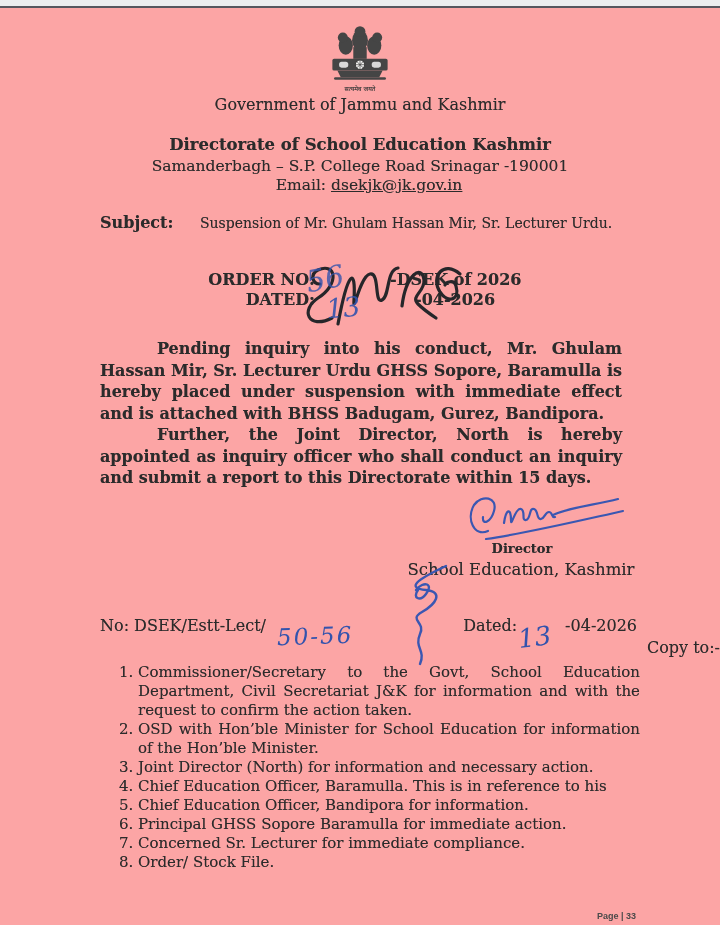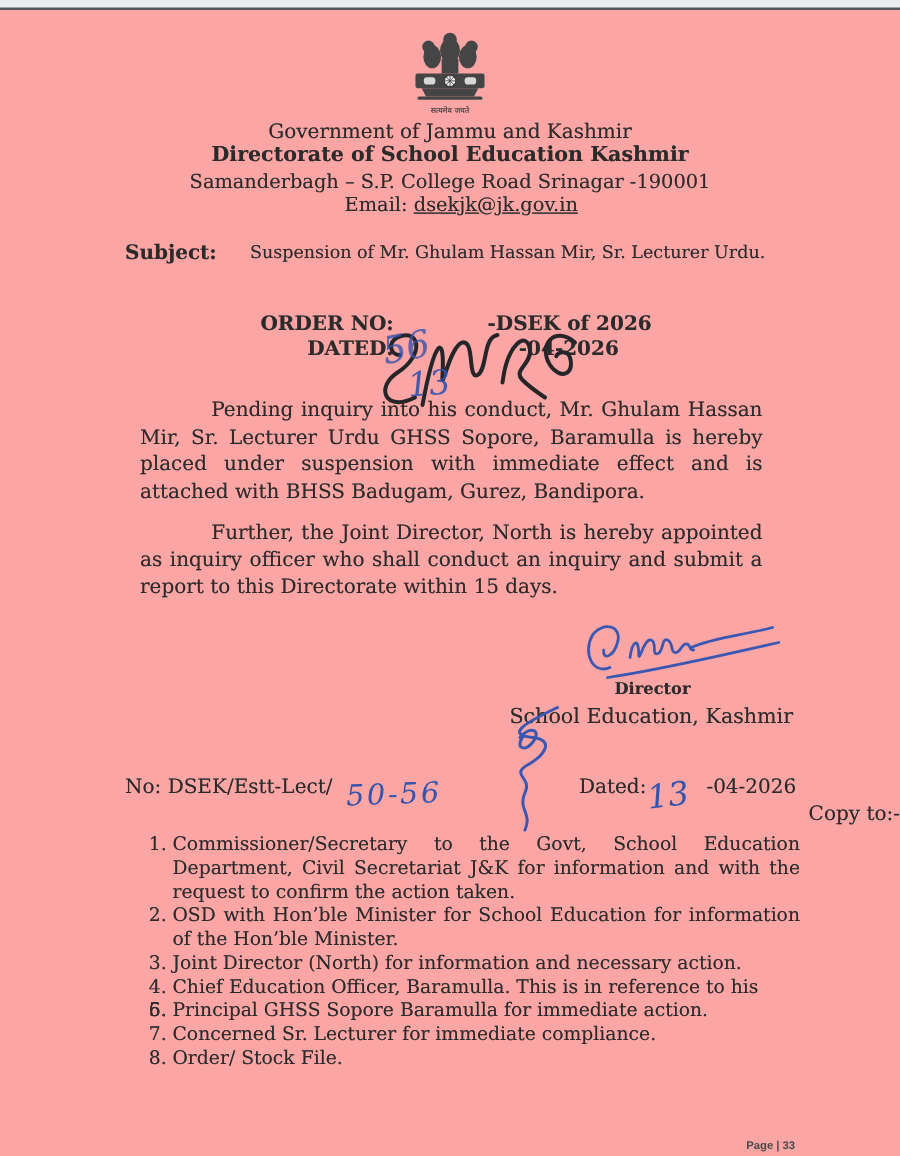--- a/index.html
+++ b/index.html
@@ -8,21 +8,21 @@
     background:#fca5a5;color:#2b2b2b;
     font-family:"DejaVu Serif", serif;
     text-shadow:0 0 .5px rgba(40,40,40,.45);
   }
   .top-strip{position:absolute;top:0;left:0;right:0;height:6px;background:#ecedef;border-bottom:2px solid #56565e;}
 
   
   .doc-header{padding-top:22px;text-align:center;line-height:18.5px;}
   .emblem{display:block;margin:0 auto 2px auto;}
   .h-gov{font-size:16px;}
-  .h-dir{font-size:16.5px;font-weight:bold;}
+  .h-dir{font-size:16.5px;font-weight:bold;margin-top:21px;}
   .h-addr{font-size:15.5px;margin-top:3px;}
   .h-email{font-size:15.5px;padding-left:18px;}
   .email-link{color:#2b2b2b;text-decoration:underline;cursor:pointer;}
 
   
   .meta{margin:19px 83px 0 100px;}
   .meta-row{display:flex;align-items:flex-end;}
   .meta-label{flex:none;width:100px;font-weight:bold;font-size:16px;line-height:20px;}
   .subject-value{width:437px;font-weight:normal;font-size:14px;line-height:20px;text-align:justify;}
   .ref-row{margin-top:3px;}
@@ -31,21 +31,21 @@
 
   
   .order-block{margin:37px 0 0 100px;font-weight:bold;font-size:16px;line-height:20px;}
   .order-row{display:flex;}
   .order-label{flex:none;width:215px;text-align:right;}
   .gap1{display:inline-block;width:75px;}
   .gap2{display:inline-block;width:100px;}
 
   
   .doc-body{margin:28px 98px 0 100px;font-size:16px;line-height:21.5px;text-align:justify;}
-  .doc-body p{margin:12px;text-indent:57px;}
+  .doc-body p{margin:0;text-indent:57px;font-weight:bold;}
 
   
   .sig-spacer{position:relative;height:126px;}
   .sig-title{position:absolute;left:407px;top:52px;width:230px;text-align:center;font-weight:bold;font-size:13px;}
   .sig-org{position:absolute;left:396px;top:71px;width:250px;text-align:center;font-size:16.5px;}
 
   
   .footer-row{display:flex;justify-content:space-between;margin:0 83px 0 100px;font-size:16px;line-height:21px;}
   .fr-left,.fr-right{display:flex;}
   .hw-gap1{width:82px;}
@@ -171,20 +171,21 @@
     <div class="copy-item">
       <span class="num">3.</span>
       <span>Joint Director (North) for information and necessary action.</span>
     </div>
     <div class="copy-item">
       <span class="num">4.</span>
       <span>Chief Education Officer, Baramulla. This is in reference to his</span>
     </div>
     <div class="copy-item">
       <span class="num">5.</span>
+      <span>Chief Education Officer, Bandipora for information.</span>
     </div>
     <div class="copy-item">
       <span class="num">6.</span>
       <span>Principal GHSS Sopore Baramulla for immediate action.</span>
     </div>
     <div class="copy-item">
       <span class="num">7.</span>
       <span>Concerned Sr. Lecturer for immediate compliance.</span>
     </div>
     <div class="copy-item">

